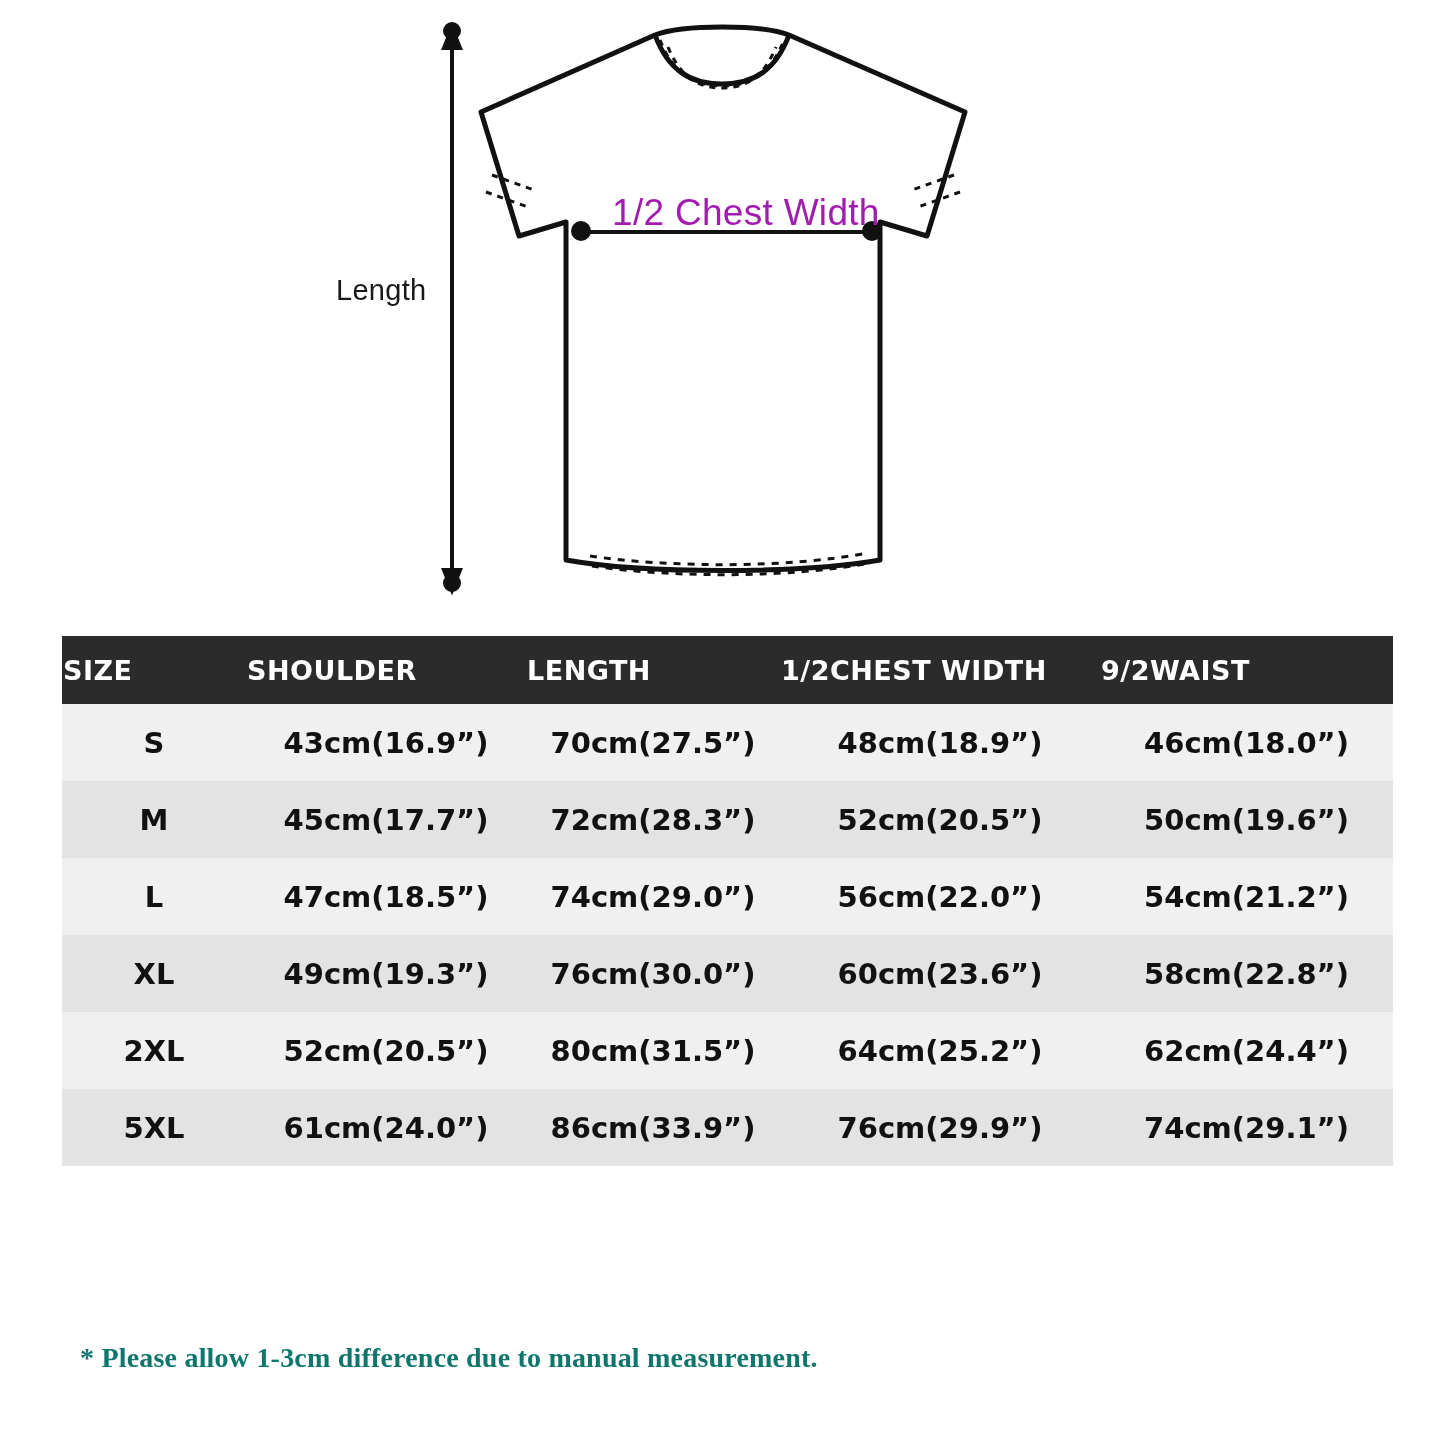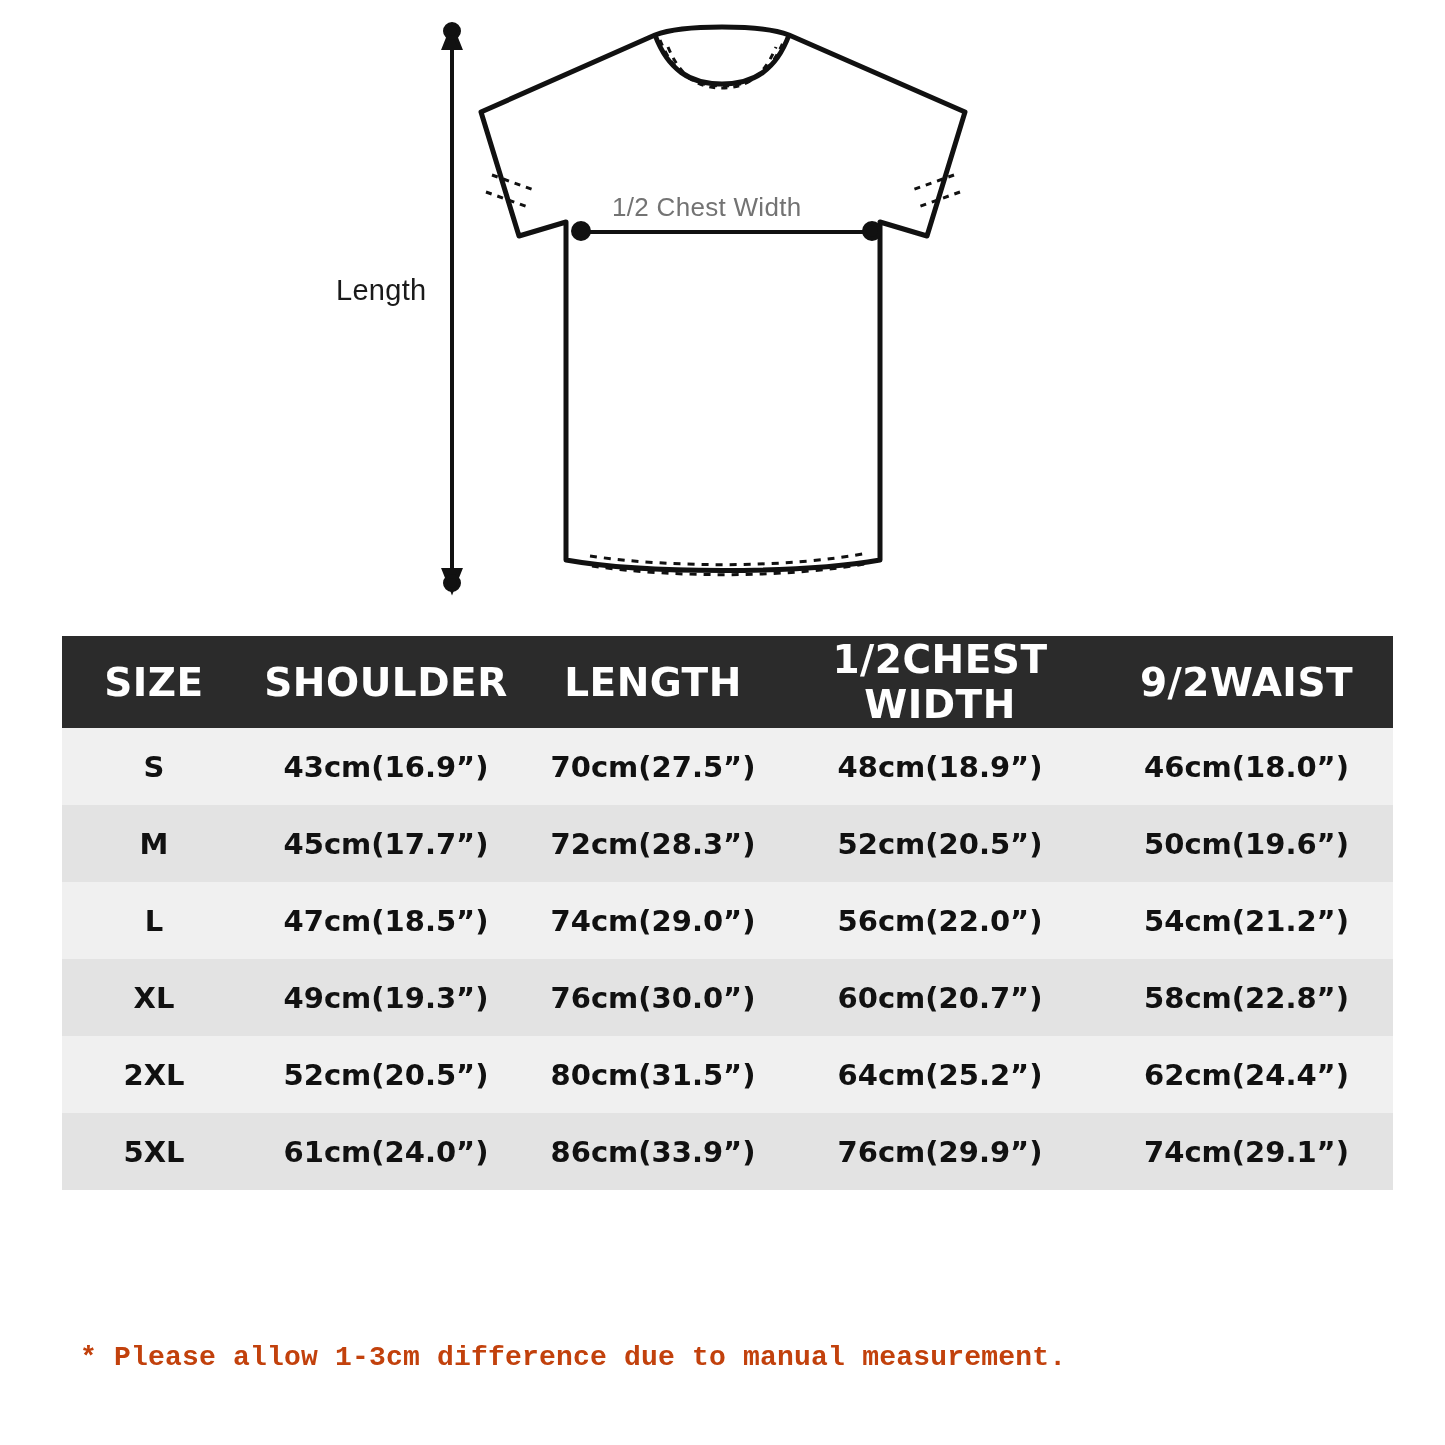--- a/index.html
+++ b/index.html
@@ -31,47 +31,47 @@
     top: 274px;
     font-size: 29px;
     color: #1a1a1a;
     letter-spacing: 0.3px;
     white-space: nowrap;
   }
   .label-chest {
     position: absolute;
     left: 612px;
     top: 192px;
-    font-size: 26px;
-    color: #737373;
+    font-size: 37px;
+    color: #a21caf;
     letter-spacing: 0.3px;
     white-space: nowrap;
   }
 
   
   .table-wrap {
     position: absolute;
     left: 62px;
     top: 636px;
     width: 1321px;
   }
   table.size-table {
     border-collapse: collapse;
     width: 1321px;
     table-layout: fixed;
   }
   table.size-table thead th {
     background: #2b2b2b;
     color: #ffffff;
-    font-size: 39px;
+    font-size: 27px;
     font-weight: bold;
     letter-spacing: 0.5px;
     height: 66px;
     vertical-align: middle;
-    text-align: center;
+    text-align: left;
     font-family: "DejaVu Sans", sans-serif;
   }
   table.size-table tbody td {
     font-size: 29px;
     font-weight: bold;
     text-align: center;
     height: 75px;
     vertical-align: middle;
     color: #111111;
     font-family: "DejaVu Sans", sans-serif;
@@ -87,22 +87,22 @@
   th.col-length, td.col-length { width: 252px; }
   th.col-chest, td.col-chest { width: 318px; }
   th.col-waist, td.col-waist { width: 291px; }
 
   .note {
     position: absolute;
     left: 80px;
     top: 1342px;
     font-size: 28px;
     font-weight: bold;
-    color: #c2410c;
-    font-family: Liberation Mono, monospace;
+    color: #0f766e;
+    font-family: Liberation Serif, serif;
     letter-spacing: 0.2px;
   }
 </style>
 </head>
 <body>
 
 <div class="diagram">
   <svg width="1445" height="612" viewBox="0 0 1445 612">
 
     <g stroke="#111111" stroke-width="4" fill="#111111">
@@ -193,21 +193,21 @@
         <td class="col-size">L</td>
         <td class="col-shoulder">47cm(18.5”)</td>
         <td class="col-length">74cm(29.0”)</td>
         <td class="col-chest">56cm(22.0”)</td>
         <td class="col-waist">54cm(21.2”)</td>
       </tr>
       <tr class="row-even">
         <td class="col-size">XL</td>
         <td class="col-shoulder">49cm(19.3”)</td>
         <td class="col-length">76cm(30.0”)</td>
-        <td class="col-chest">60cm(20.7”)</td>
+        <td class="col-chest">60cm(23.6”)</td>
         <td class="col-waist">58cm(22.8”)</td>
       </tr>
       <tr class="row-odd">
         <td class="col-size">2XL</td>
         <td class="col-shoulder">52cm(20.5”)</td>
         <td class="col-length">80cm(31.5”)</td>
         <td class="col-chest">64cm(25.2”)</td>
         <td class="col-waist">62cm(24.4”)</td>
       </tr>
       <tr class="row-even">

